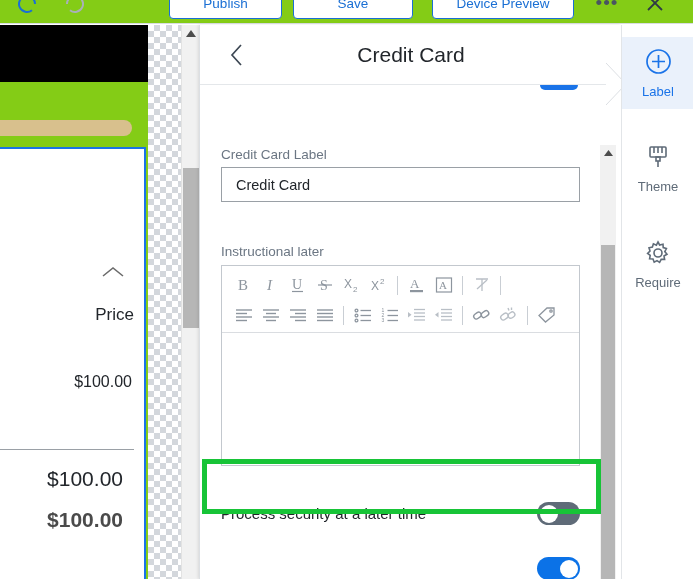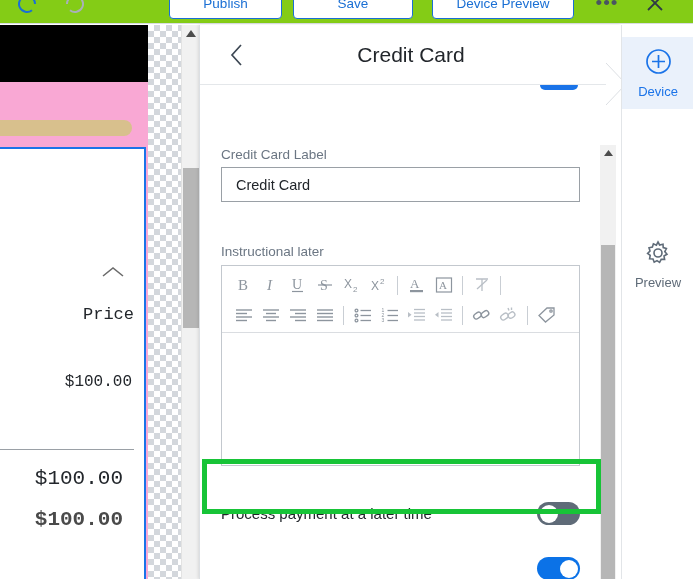--- a/index.html
+++ b/index.html
@@ -35,21 +35,21 @@
     display: flex; align-items: center; justify-content: center;
   }
   .tb-close {
     position: absolute; left: 640px; top: -12px; width: 30px; height: 30px;
     display: flex; align-items: center; justify-content: center;
   }
 
   
   .canvas {
     position: absolute; left: 0; top: 25px; width: 148px; height: 554px;
-    background: #f9a8d4; overflow: hidden; font-family: Liberation Mono, monospace;
+    background: #84cc16; overflow: hidden;
   }
   .blackband { position: absolute; left: 0; top: 0; width: 148px; height: 57px; background: #000; }
   .tanbar {
     position: absolute; left: -8px; top: 95px; width: 140px; height: 16px;
     background: #d8c08d; border-radius: 8px;
   }
   .sel-box {
     position: absolute; left: -6px; top: 122px; width: 152px; height: 434px;
     border: 2px solid #1a73e8; background: #ffffff;
   }
@@ -476,21 +476,21 @@
                   </g>
                 </svg>
             </div>
           </div>
 
         </div>
         <div class="rte-area"></div>
       </div>
 
       <div class="toggle-row row-process">
-        <div class="toggle-label">Process payment at a later time</div>
+        <div class="toggle-label">Process security at a later time</div>
         <div class="switch off">
           <div class="knob"></div>
         </div>
       </div>
 
       <div class="toggle-row row-cvv">
         <div class="switch on">
           <div class="knob"></div>
         </div>
       </div>
@@ -510,28 +510,43 @@
   <div class="hl-box"></div>
 
   <div class="rail">
     <div class="rail-item active rail-build">
       <span>
         <svg width="27" height="27" viewBox="0 0 27 27">
           <circle cx="13.5" cy="13.5" r="11.5" fill="none" stroke="#1a73e8" stroke-width="1.7"></circle>
           <path d="M13.5 7 V20 M7 13.5 H20" stroke="#1a73e8" stroke-width="1.7"></path>
         </svg>
       </span>
-      <span>Device</span>
+      <span>Label</span>
+    </div>
+    <div class="rail-item rail-theme">
+      <span>
+        <svg width="26" height="26" viewBox="0 0 26 26">
+          <g fill="none" stroke="#5f6b78" stroke-width="1.6">
+            <rect x="5" y="3" width="16" height="10" rx="1"></rect>
+            <line x1="9" y1="3" x2="9" y2="9"></line>
+            <line x1="13" y1="3" x2="13" y2="9"></line>
+            <line x1="17" y1="3" x2="17" y2="9"></line>
+            <rect x="11" y="13" width="4" height="4"></rect>
+            <path d="M13 17 V23"></path>
+          </g>
+        </svg>
+      </span>
+      <span>Theme</span>
     </div>
     <div class="rail-item rail-settings">
       <span>
         <svg width="26" height="26" viewBox="0 0 26 26">
           <g fill="none" stroke="#5f6b78" stroke-width="1.6">
             <circle cx="13" cy="13" r="4"></circle>
             <path d="M13 2 L14.6 5 L18 4.2 L18.2 7.6 L21.4 8.6 L19.8 11.6 L22 14.2 L19 16 L19.6 19.4 L16.2 19.4 L14.6 22.4 L12 20.6 L9.2 22.2 L8 19 L4.6 18.8 L5.2 15.4 L2.6 13.4 L5 11 L4 7.8 L7.4 7 L8.4 3.8 L11.4 5.2 Z"></path>
           </g>
         </svg>
       </span>
-      <span>Preview</span>
+      <span>Require</span>
     </div>
   </div>
 
 </div>
 
 </body></html>

